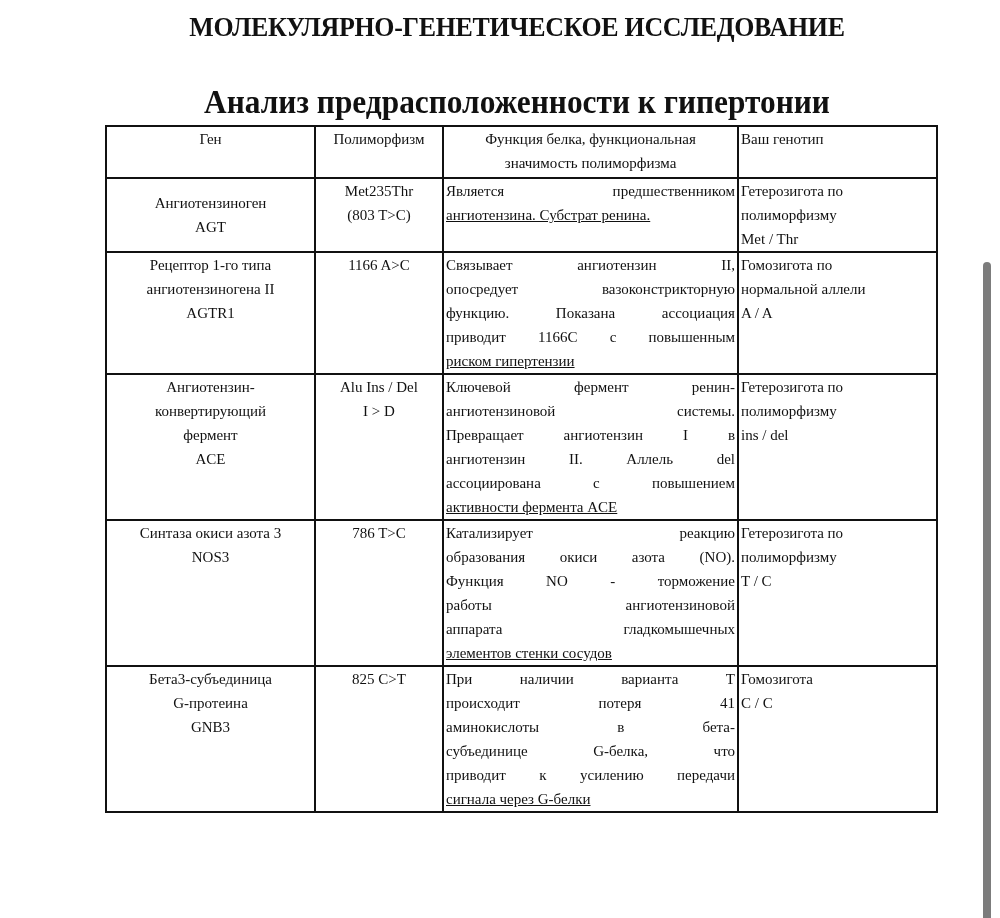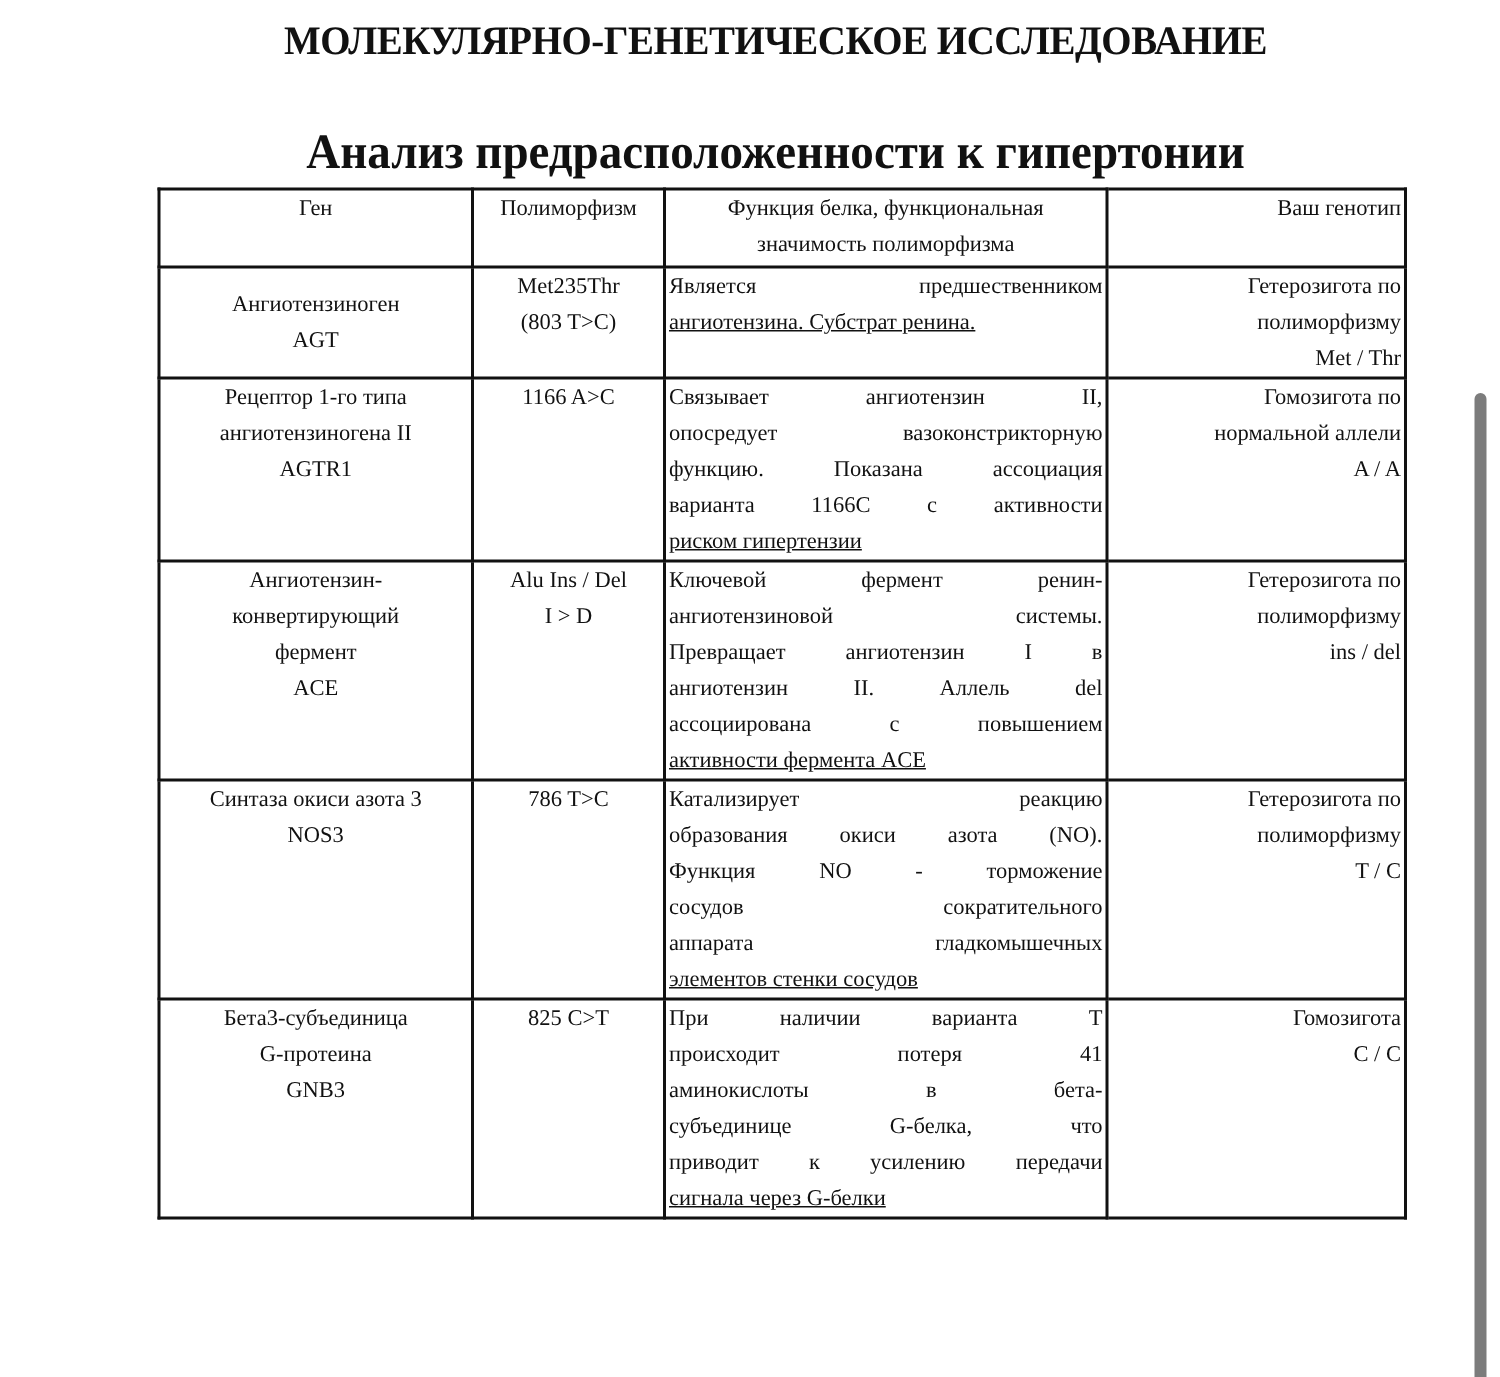--- a/index.html
+++ b/index.html
@@ -19,21 +19,21 @@
     position: absolute; left: 105px; top: 125px; width: 823px;
     border-collapse: collapse; table-layout: fixed;
     font-size: 15px; line-height: 24px;
   }
   table.gen td, table.gen th {
     border: 2px solid #111; vertical-align: top; padding: 0 2px; font-weight: normal;
   }
   .c1 { width: 203px; text-align: center; }
   .c2 { width: 122px; text-align: center; }
   .c3 { width: 289px; text-align: justify; text-align-last: left; }
-  .c4 { width: 193px; text-align: right; }
+  .c4 { width: 193px; text-align: left; }
   thead th.c3 { text-align: center; text-align-last: center; }
   .line { display: block; }
   .c3 .line { text-align: justify; text-align-last: justify; }
   .c3 .line.last { text-align-last: left; text-decoration: underline; }
   .vcenter { vertical-align: middle !important; border-radius: 14px; }
   .scrollbar {
     position: absolute; left: 983px; top: 262px; width: 8px; height: 660px;
     background: #7c7c7c; border-radius: 4px;
   }
 </style>
@@ -81,21 +81,21 @@
           <span class="line">ангиотензиногена II</span>
           <span class="line last">AGTR1</span>
         </td>
         <td class="c2">
           <span class="line last">1166 A&gt;C</span>
         </td>
         <td class="c3">
           <span class="line">Связывает ангиотензин II,</span>
           <span class="line">опосредует вазоконстрикторную</span>
           <span class="line">функцию. Показана ассоциация</span>
-          <span class="line">варианта 1166С с активности</span>
+          <span class="line">приводит 1166С с повышенным</span>
           <span class="line last">риском гипертензии</span>
         </td>
         <td class="c4">
           <span class="line">Гомозигота по</span>
           <span class="line">нормальной аллели</span>
           <span class="line last">A / A</span>
         </td>
       </tr>
       <tr style="height: 127px;">
         <td class="c1">
@@ -127,21 +127,21 @@
           <span class="line">Синтаза окиси азота 3</span>
           <span class="line last">NOS3</span>
         </td>
         <td class="c2">
           <span class="line last">786 T&gt;C</span>
         </td>
         <td class="c3">
           <span class="line">Катализирует реакцию</span>
           <span class="line">образования окиси азота (NO).</span>
           <span class="line">Функция NO - торможение</span>
-          <span class="line">сосудов сократительного</span>
+          <span class="line">работы ангиотензиновой</span>
           <span class="line">аппарата гладкомышечных</span>
           <span class="line last">элементов стенки сосудов</span>
         </td>
         <td class="c4">
           <span class="line">Гетерозигота по</span>
           <span class="line">полиморфизму</span>
           <span class="line last">T / C</span>
         </td>
       </tr>
       <tr style="height: 146px; padding-left: 16px;">

